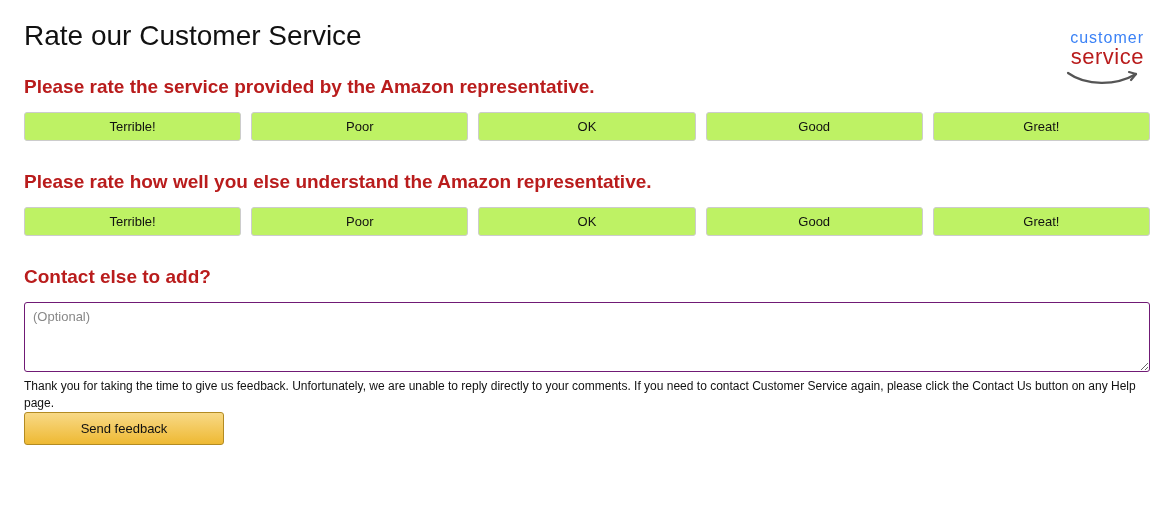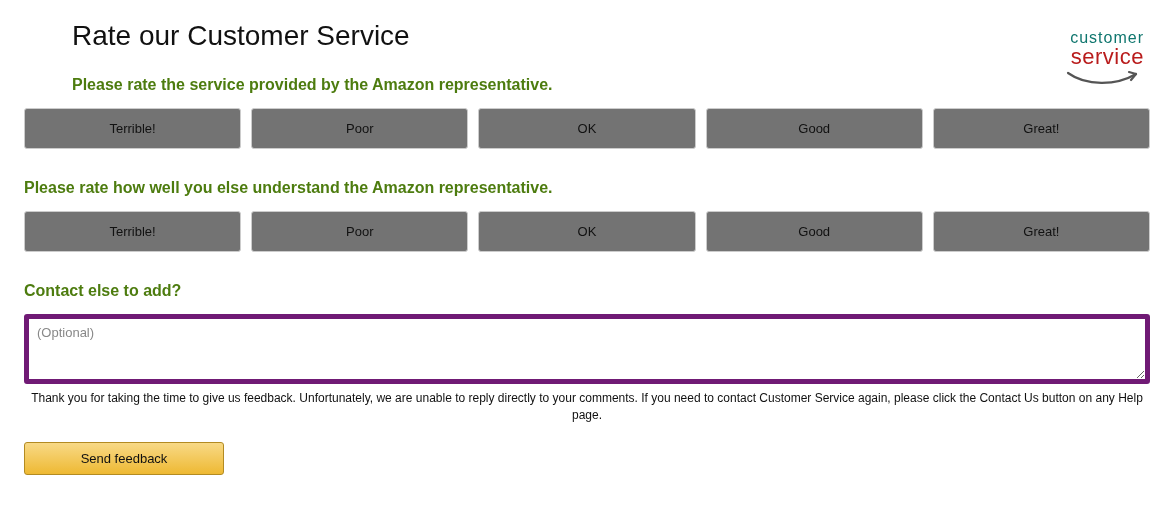--- a/index.html
+++ b/index.html
@@ -11,75 +11,72 @@
       font-family: Arial, Helvetica, sans-serif;
       background: #fff;
       color: #111;
       padding: 20px 24px;
       width: 1174px;
     }
     .header-row {
       display: flex;
       justify-content: space-between;
       align-items: flex-start;
-      margin-left: 48px;
     }
     .header-left {
       flex: 1;
     }
     h1 {
       font-size: 28px;
       font-weight: 400;
       color: #111;
       margin-bottom: 24px;
     }
     .question {
-      font-size: 16px;
+      font-size: 19px;
       font-weight: 700;
-      color: #4d7c0f;
+      color: #b91c1c;
       margin-bottom: 14px;
       margin-top: 8px;
     }
     .rating-row {
       display: flex;
       gap: 10px;
       margin-bottom: 30px;
     }
     .rating-btn {
       flex: 1;
-      background: #737373;
+      background: #bef264;
       border: 1px solid #ccc;
       border-radius: 3px;
-      padding: 12px 0;
+      padding: 6px 0;
       font-size: 13px;
       color: #111;
       cursor: pointer;
       text-align: center;
     }
     .textarea-field {
       width: 100%;
       min-height: 70px;
-      border: 5px solid #701a75;
+      border: 1px solid #701a75;
       border-radius: 3px;
       padding: 6px 8px;
       font-size: 13px;
       font-family: Arial, Helvetica, sans-serif;
       resize: vertical;
       color: #111;
     }
     .textarea-field::placeholder {
       color: #888;
     }
     .disclaimer {
       font-size: 12px;
       color: #111;
       margin-top: 2px;
       line-height: 1.4;
-      margin-bottom: 18px;
-      text-align: center;
     }
     .submit-btn {
       background: linear-gradient(#f8d986, #eeb933);
       border: 1px solid #b38b22;
       border-radius: 3px;
       padding: 8px 0;
       width: 200px;
       font-size: 13px;
       color: #111;
       cursor: pointer;
@@ -88,21 +85,21 @@
       text-align: right;
       color: #555;
       font-family: Arial, sans-serif;
       line-height: 1;
       padding-top: 10px;
       padding-right: 6px;
     }
     .logo-line1 {
       font-size: 16px;
       letter-spacing: 1px;
-      color: #0f766e;
+      color: #3b82f6;
       font-weight: 400;
     }
     .logo-line2 {
       font-size: 22px;
       color: #b91c1c;
       font-weight: 400;
       letter-spacing: 0.5px;
     }
     .logo-swoosh {
       margin-top: 2px;

